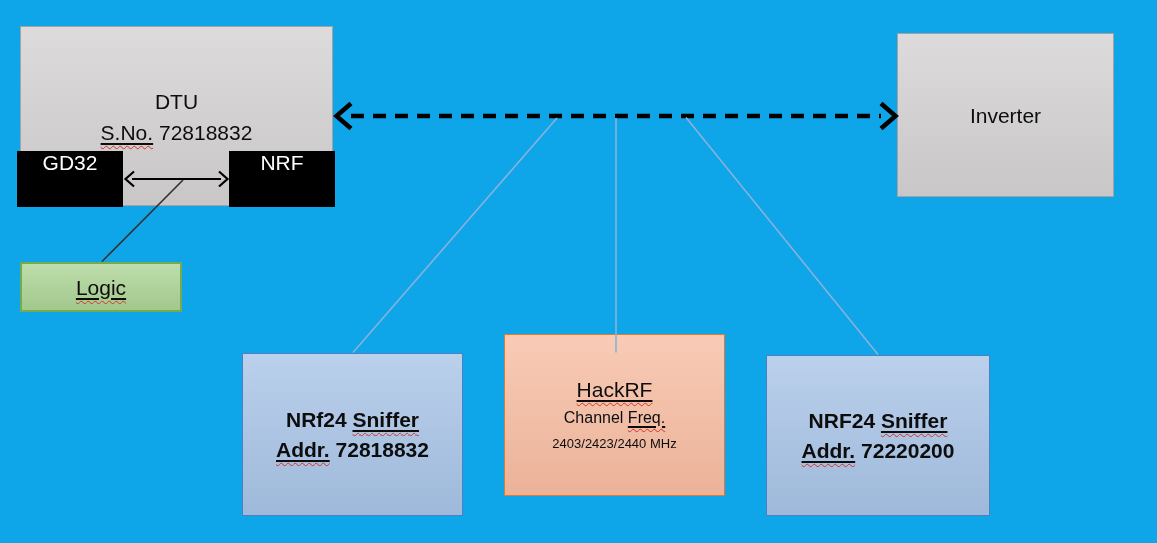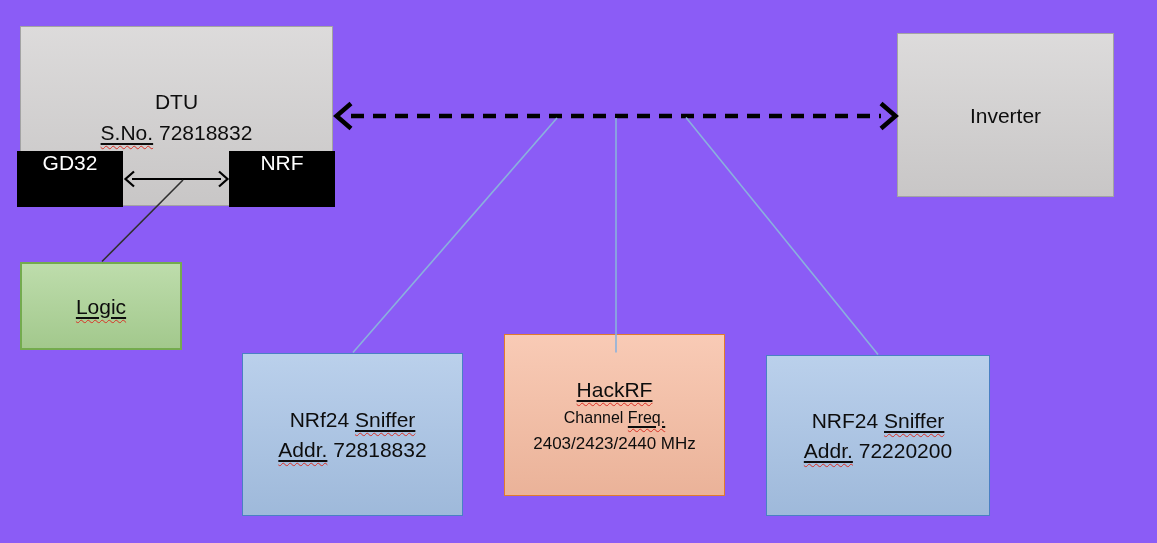--- a/index.html
+++ b/index.html
@@ -7,21 +7,21 @@
     --chip-black:#000000; --chip-text:#ffffff;
     --logic-green-fill:#abd394; --logic-green-border:#74ab4e;
     --sniffer-blue-fill:#a7c3e6; --sniffer-blue-border:#4a80c4;
     --hackrf-orange-fill:#f7bca1; --hackrf-orange-border:#e07b2d;
     --connector-blue:#8ab1dd; --arrow-black:#000000;
     --spellcheck-red:#d93025; --text-black:#0d0d0d;
   }
   html,body{margin:0;padding:0;background:#ffffff;}
   .canvas{
     position:relative; width:1157px; height:543px; overflow:hidden;
-    background:#8b5cf6;
+    background:#0ea5e9;
     font-family:"Liberation Sans", sans-serif;
     color:var(--text-black);
   }
   .box{
     position:absolute; box-sizing:border-box;
     display:flex; flex-direction:column; align-items:center; justify-content:center;
     text-align:center; z-index:1;
     background-image:linear-gradient(rgba(255,255,255,.22), rgba(0,0,0,.05));
   }
   .dtu{
@@ -29,21 +29,21 @@
     background-color:var(--box-gray-fill);
     border:1.5px solid var(--box-gray-border);
     justify-content:flex-start; padding-top:59px;
   }
   .inverter{
     left:897px; top:33px; width:217px; height:164px;
     background-color:var(--box-gray-fill);
     border:1.5px solid var(--box-gray-border);
   }
   .logic{
-    left:20px; top:262px; width:162px; height:88px;
+    left:20px; top:262px; width:162px; height:50px;
     background-color:var(--logic-green-fill);
     border:2px solid var(--logic-green-border);
   }
   .sniffer{
     background-color:var(--sniffer-blue-fill);
     border:1.5px solid var(--sniffer-blue-border);
   }
   .sniffer-left{ left:242px; top:353px; width:221px; height:163px; }
   .sniffer-right{ left:766px; top:355px; width:224px; height:161px; }
   .hackrf{
@@ -54,22 +54,22 @@
   .chip{
     position:absolute; box-sizing:border-box; z-index:1;
     display:flex; justify-content:center;
     background:var(--chip-black); color:var(--chip-text);
     font-size:21px;
   }
   .chip-gd32{ left:17px; top:151px; width:106px; height:56px; }
   .chip-nrf{ left:229px; top:151px; width:106px; height:56px; }
   .line{ font-size:21px; line-height:31px; white-space:nowrap; }
   .line-sm{ font-size:16px; line-height:26px; white-space:nowrap; }
-  .line-freq{ font-size:17px; line-height:26px; white-space:nowrap; }
-  .blue-lines .line{ line-height:30px; }
+  .line-freq{ font-size:13px; line-height:26px; white-space:nowrap; }
+  .blue-lines .line{ line-height:30px;font-weight:bold; }
   
   .flag{
     text-decoration-line:underline;
     text-decoration-style:wavy;
     text-decoration-color:var(--spellcheck-red);
     text-decoration-thickness:1px;
     text-underline-offset:5px;
   }
   .flag .u{
     text-decoration-line:underline;

